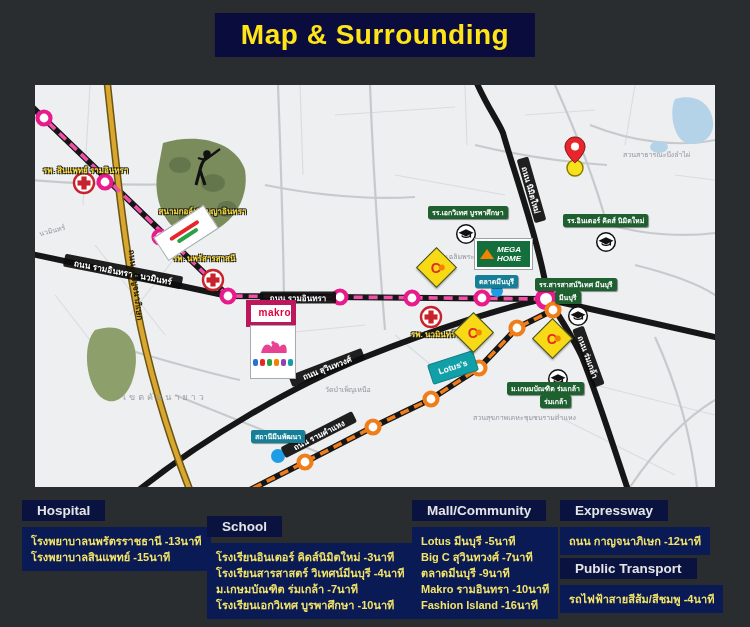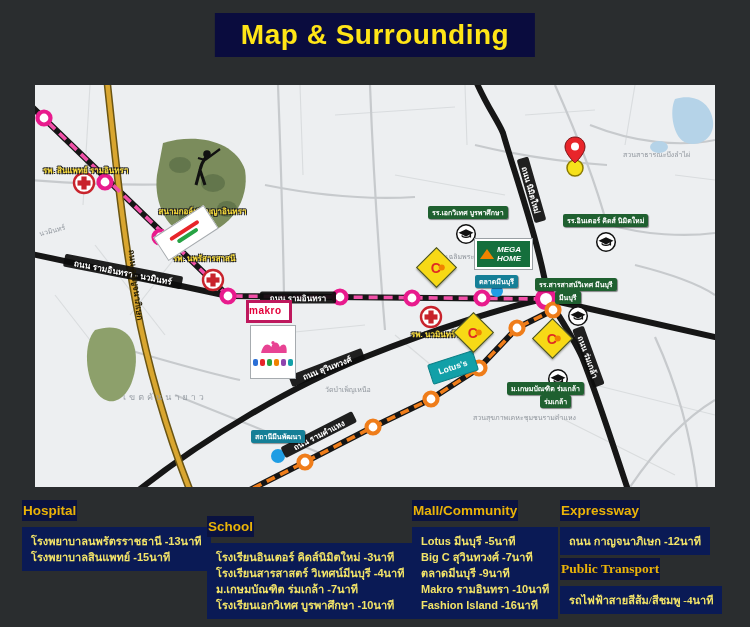--- a/index.html
+++ b/index.html
@@ -12,42 +12,42 @@
   
   .ylab{position:absolute;color:#ffe23e;font-weight:bold;font-size:8px;white-space:nowrap;
         text-shadow:1px 1px 0 #1d1d1d,-1px 1px 0 #1d1d1d,1px -1px 0 #1d1d1d,-1px -1px 0 #1d1d1d;}
   .glab{position:absolute;background:#1f6030;color:#fff;font-size:7px;font-weight:bold;padding:1px 4px;
         border-radius:2px;white-space:nowrap;box-shadow:1px 1px 1px rgba(0,0,0,.45);}
   .tlab{position:absolute;background:#157f97;color:#fff;font-size:7px;font-weight:bold;padding:1px 4px;
         border-radius:2px;white-space:nowrap;box-shadow:1px 1px 1px rgba(0,0,0,.4);}
   .gtxt{position:absolute;color:#8f959c;font-size:7px;white-space:nowrap;}
   .poi-ic{position:absolute;}
   
-  .makro{position:absolute;left:211px;top:215px;width:40px;height:17px;background:#fff;border:3px solid #be185d;
-         color:#e4003a;font-weight:bold;font-size:10px;text-align:left;line-height:16px;letter-spacing:.5px;}
+  .makro{position:absolute;left:211px;top:215px;width:40px;height:17px;background:#fff;border:5px solid #be185d;
+         color:#e4003a;font-weight:bold;font-size:10px;text-align:right;line-height:16px;letter-spacing:.5px;}
   .mega{position:absolute;left:440px;top:154px;width:50px;height:26px;background:#156f3c;border:2px solid #fff;
         box-shadow:0 0 0 1px #9aa0a4;display:flex;align-items:center;gap:3px;padding-left:3px;}
   .mega .house{width:0;height:0;border-left:7px solid transparent;border-right:7px solid transparent;border-bottom:10px solid #f08300;}
   .mega .mtxt{color:#fff;font-weight:bold;font-style:italic;font-size:8px;line-height:9px;}
   .lotus{position:absolute;left:394px;top:272px;width:46px;height:19px;background:#12a0a8;border:1px solid #0c7f86;
          color:#fff;font-weight:bold;font-size:8.5px;text-align:center;line-height:18px;transform:rotate(-18deg);border-radius:2px;}
   .bigc{position:absolute;width:27px;height:27px;background:#f7d916;border:1.5px solid #3c4a32;transform:rotate(45deg);
         display:flex;align-items:center;justify-content:center;box-shadow:1px 1px 2px rgba(0,0,0,.35);}
   .bigc-inner{transform:rotate(-45deg);color:#e02a23;font-weight:bold;font-size:14px;line-height:14px;position:relative;}
   .bigc-dot{position:absolute;right:-4px;top:4px;width:6px;height:6px;background:#f08300;border-radius:50%;}
   .siam{position:absolute;left:215px;top:240px;width:44px;height:52px;background:#fff;border:1px solid #a6abaf;
         display:flex;flex-direction:column;align-items:center;justify-content:center;gap:3px;}
   .dotrow{display:flex;gap:2px;}
   .dotrow i{width:5px;height:7px;border-radius:2px;display:block;}
   .plaza{position:absolute;left:121px;top:134px;width:58px;height:26px;background:#fff;border:1px solid #a6abaf;
          transform:rotate(-33deg);display:flex;flex-direction:column;align-items:center;justify-content:center;gap:2px;}
   .plaza i{display:block;height:4px;border-radius:2px;}
   
   .panel{position:absolute;top:500px;}
-  .phead{display:inline-block;background:#0a1240;color:#eab308;font-weight:bold;font-size:13.5px;padding:3px 1px;}
+  .phead{display:inline-block;background:#0a1240;color:#e5e5e5;font-weight:bold;font-size:13.5px;padding:3px 15px;}
   .pbox{background:#0a1a55;color:#f3e468;font-weight:bold;font-size:11px;margin-top:6px;padding:6px 9px;width:max-content;}
   .pbox div{line-height:16px;white-space:nowrap;}
 </style>
 </head>
 <body>
 
 <div id="stage">
 
   <div class="title">Map &amp; Surrounding</div>
 
@@ -346,20 +346,20 @@
     </div>
   </div>
 
   <div class="panel" style="left:560px;">
     <div class="phead">Expressway</div>
     <div class="pbox">
       <div>ถนน กาญจนาภิเษก -12นาที</div>
     </div>
   </div>
 
-  <div class="panel" style="left:560px;top:558px;font-family:Liberation Serif, serif;">
+  <div class="panel" style="left:560px;top:558px;">
     <div class="phead">Public Transport</div>
     <div class="pbox">
       <div>รถไฟฟ้าสายสีส้ม/สีชมพู -4นาที</div>
     </div>
   </div>
 
 </div>
 
 </body></html>

